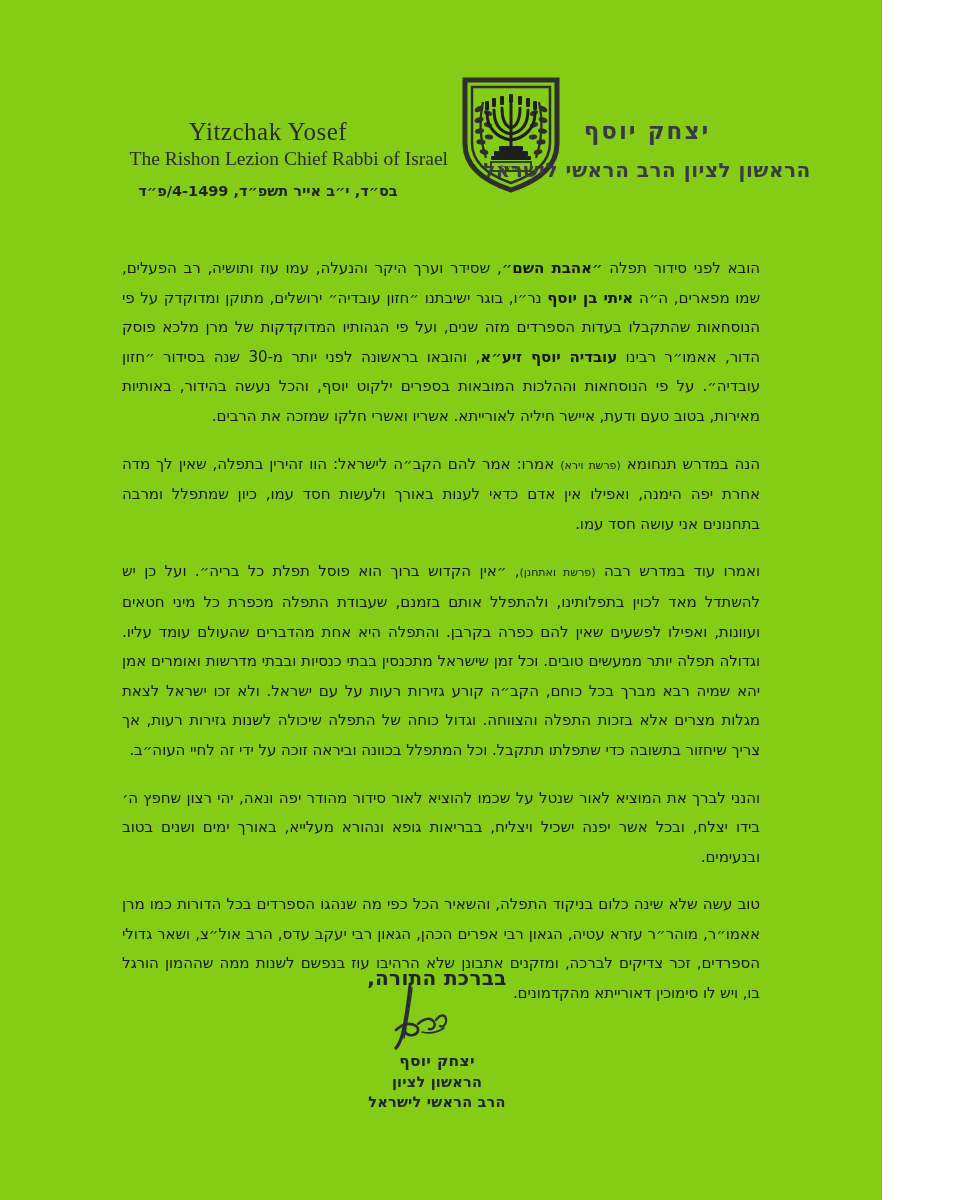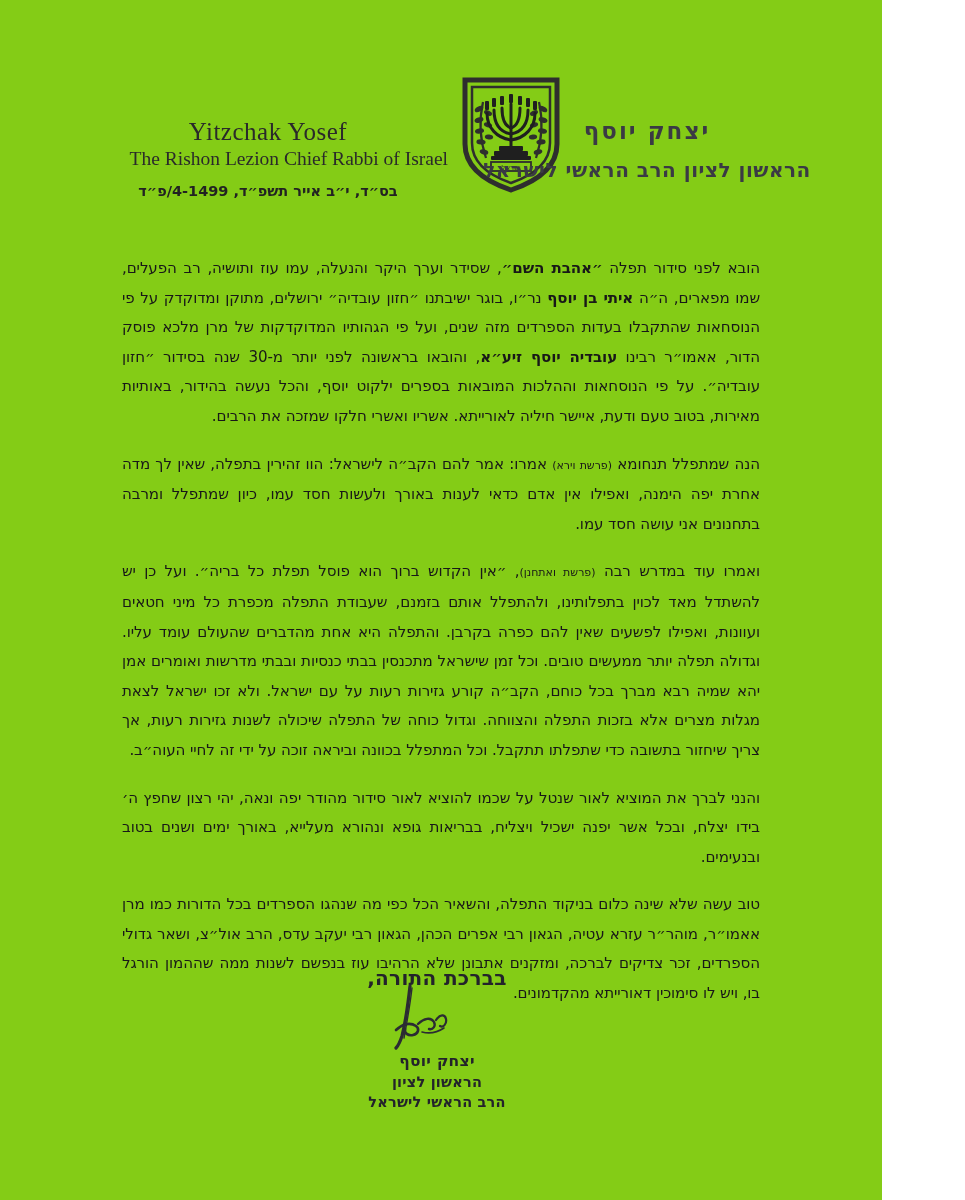--- a/index.html
+++ b/index.html
@@ -256,21 +256,21 @@
       <div class="lh-name-he">יצחק יוסף</div>
       <div class="lh-title-he">הראשון לציון הרב הראשי לישראל</div>
     </div>
   </div>
 
 
   <div class="body-text">
 
     <p class="para"><span>הובא לפני  סידור תפלה  </span><span class="b">״אהבת השם״</span><span>,  שסידר וערך היקר והנעלה, עמו עוז ותושיה, רב הפעלים, שמו מפארים, ה״ה    </span><span class="b">איתי בן יוסף</span><span> נר״ו, בוגר ישיבתנו ״חזון עובדיה״ ירושלים, מתוקן ומדוקדק על פי הנוסחאות שהתקבלו בעדות הספרדים מזה שנים, ועל פי הגהותיו המדוקדקות של מרן מלכא פוסק הדור, אאמו״ר רבינו </span><span class="b">עובדיה יוסף זיע״א</span><span>, והובאו בראשונה לפני יותר מ-30 שנה בסידור ״חזון עובדיה״. על פי הנוסחאות וההלכות המובאות בספרים ילקוט יוסף, והכל נעשה בהידור, באותיות מאירות, בטוב טעם ודעת, איישר חיליה לאורייתא. אשריו ואשרי חלקו שמזכה את הרבים.</span></p>
 
-    <p class="para"><span>הנה שמתפלל תנחומא </span><span class="small">(פרשת וירא)</span><span> אמרו: אמר להם הקב״ה לישראל: הוו זהירין בתפלה, שאין לך מדה אחרת יפה הימנה, ואפילו אין אדם כדאי לענות באורך ולעשות חסד עמו, כיון שמתפלל ומרבה בתחנונים אני עושה חסד עמו.</span></p>
+    <p class="para"><span>הנה במדרש תנחומא </span><span class="small">(פרשת וירא)</span><span> אמרו: אמר להם הקב״ה לישראל: הוו זהירין בתפלה, שאין לך מדה אחרת יפה הימנה, ואפילו אין אדם כדאי לענות באורך ולעשות חסד עמו, כיון שמתפלל ומרבה בתחנונים אני עושה חסד עמו.</span></p>
 
     <p class="para"><span>ואמרו עוד במדרש רבה </span><span class="small">(פרשת ואתחנן)</span><span>, ״אין הקדוש ברוך הוא פוסל תפלת כל בריה״. ועל כן יש להשתדל מאד לכוין בתפלותינו, ולהתפלל אותם בזמנם, שעבודת התפלה מכפרת כל מיני חטאים ועוונות, ואפילו לפשעים שאין להם כפרה בקרבן. והתפלה היא אחת מהדברים שהעולם עומד עליו. וגדולה תפלה יותר ממעשים טובים. וכל זמן שישראל מתכנסין בבתי כנסיות ובבתי מדרשות ואומרים אמן יהא שמיה רבא מברך בכל כוחם, הקב״ה קורע גזירות רעות על עם ישראל. ולא זכו ישראל לצאת מגלות מצרים אלא בזכות התפלה והצווחה. וגדול כוחה של התפלה שיכולה לשנות גזירות רעות, אך צריך שיחזור בתשובה כדי שתפלתו תתקבל. וכל המתפלל בכוונה וביראה זוכה על ידי זה לחיי העוה״ב.</span></p>
 
     <p class="para"><span>והנני לברך את המוציא לאור שנטל על שכמו להוציא לאור סידור מהודר יפה ונאה, יהי רצון שחפץ ה׳ בידו יצלח, ובכל אשר יפנה ישכיל ויצליח, בבריאות גופא ונהורא מעלייא, באורך ימים ושנים בטוב ובנעימים.</span></p>
 
     <p class="para"><span>טוב עשה שלא שינה כלום בניקוד התפלה, והשאיר הכל כפי מה שנהגו הספרדים בכל הדורות כמו מרן אאמו״ר, מוהר״ר עזרא עטיה, הגאון רבי אפרים הכהן, הגאון רבי יעקב עדס, הרב אול״צ, ושאר גדולי הספרדים, זכר צדיקים לברכה, ומזקנים אתבונן שלא הרהיבו עוז בנפשם לשנות ממה שההמון הורגל בו, ויש לו סימוכין דאורייתא מהקדמונים.</span></p>
   </div>
 
   <div class="sig-area">
 

